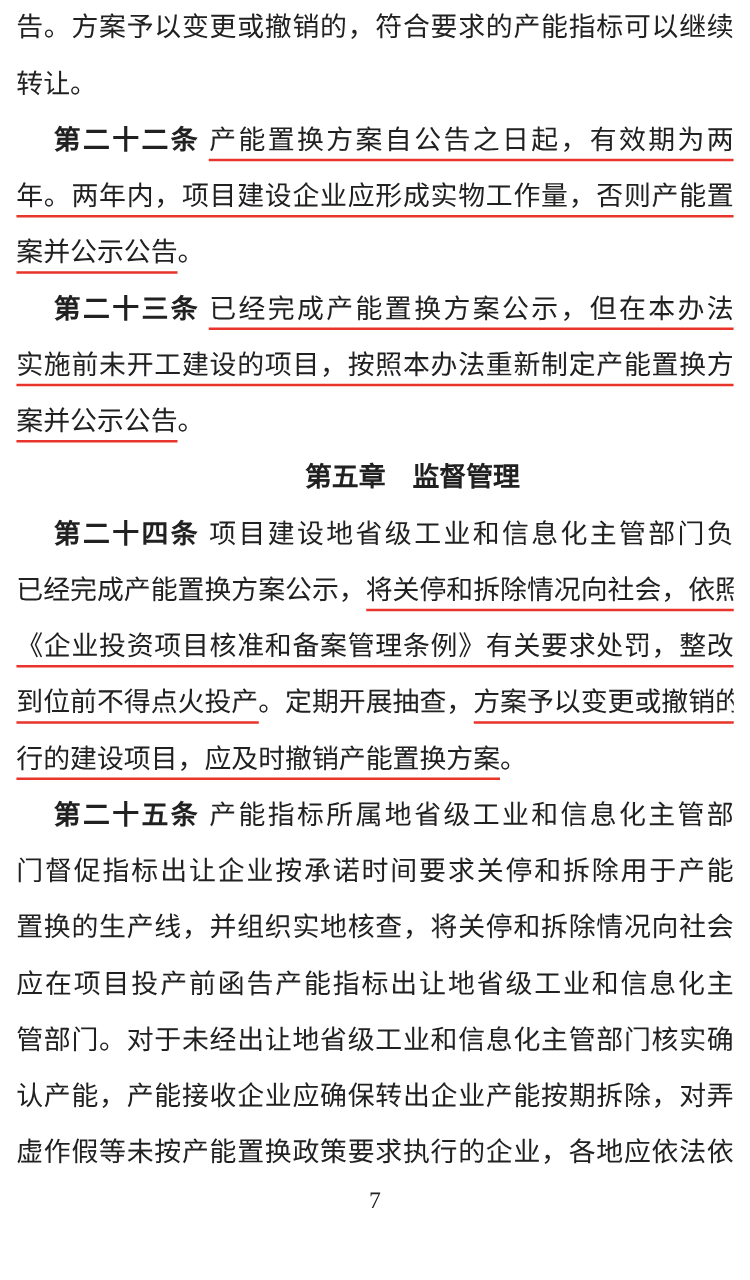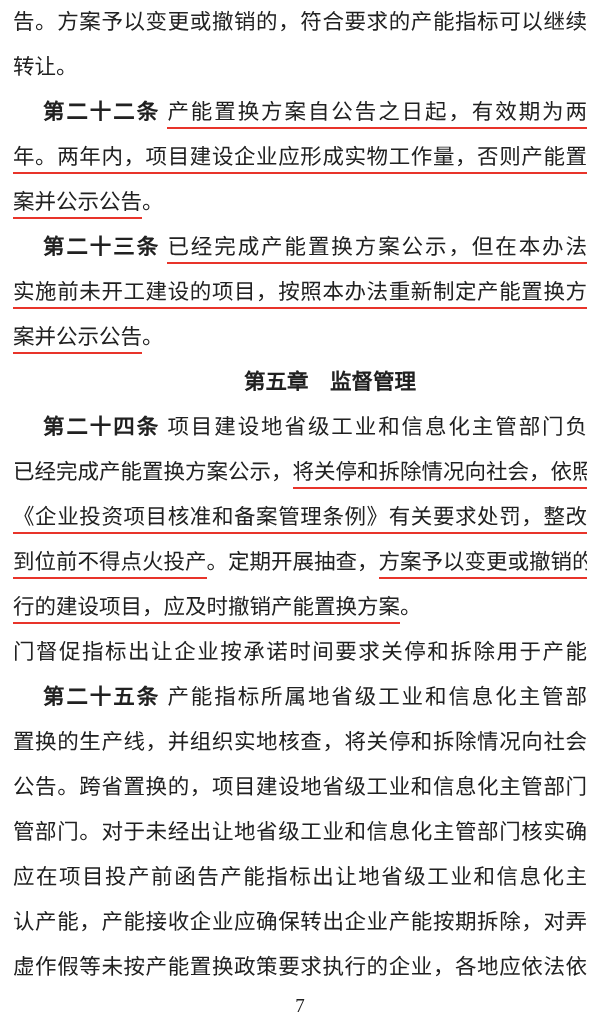--- a/index.html
+++ b/index.html
@@ -69,23 +69,22 @@
       <div class="line noj"><span class=" u">案并公示公告</span><span class="">。</span></div>
       <div class="line indent"><span class="b">第二十三条</span><span class=""> </span><span class=" u">已经完成产能置换方案公示，但在本办法</span></div>
       <div class="line"><span class=" u">实施前未开工建设的项目，按照本办法重新制定产能置换方</span></div>
       <div class="line noj"><span class=" u">案并公示公告</span><span class="">。</span></div>
       <div class="line center"><span class="b">第五章　监督管理</span></div>
       <div class="line indent"><span class="b">第二十四条</span><span class=""> </span><span class="">项目建设地省级工业和信息化主管部门负</span></div>
       <div class="line"><span class="">已经完成产能置换方案公示，</span><span class=" u">将关停和拆除情况向社会，依照</span></div>
       <div class="line"><span class=" u">《企业投资项目核准和备案管理条例》有关要求处罚，整改</span></div>
       <div class="line"><span class=" u">到位前不得点火投产</span><span class="">。定期开展抽查，</span><span class=" u">方案予以变更或撤销的</span></div>
       <div class="line noj"><span class=" u">行的建设项目，应及时撤销产能置换方案</span><span class="">。</span></div>
+      <div class="line indent"><span class="b">第二十五条</span><span class=""> </span><span class="">产能指标所属地省级工业和信息化主管部</span></div>
       <div class="line"><span class="">门督促指标出让企业按承诺时间要求关停和拆除用于产能</span></div>
-      <div class="line indent"><span class="b">第二十五条</span><span class=""> </span><span class="">产能指标所属地省级工业和信息化主管部</span></div>
       <div class="line"><span class="">置换的生产线，并组织实地核查，将关停和拆除情况向社会</span></div>
-      <div class="line"><span class="">公告。跨省置换的，项目建设地省级工业和信息化主管部门</span></div>
+      <div class="line"><span class="">应在项目投产前函告产能指标出让地省级工业和信息化主</span></div>
       <div class="line"><span class="">管部门。对于未经出让地省级工业和信息化主管部门核实确</span></div>
-      <div class="line"><span class="">应在项目投产前函告产能指标出让地省级工业和信息化主</span></div>
       <div class="line"><span class="">认产能，产能接收企业应确保转出企业产能按期拆除，对弄</span></div>
       <div class="line"><span class="">虚作假等未按产能置换政策要求执行的企业，各地应依法依</span></div>
     </div>
   <div class="page-number">7</div>
 </div>
 
 </body></html>

